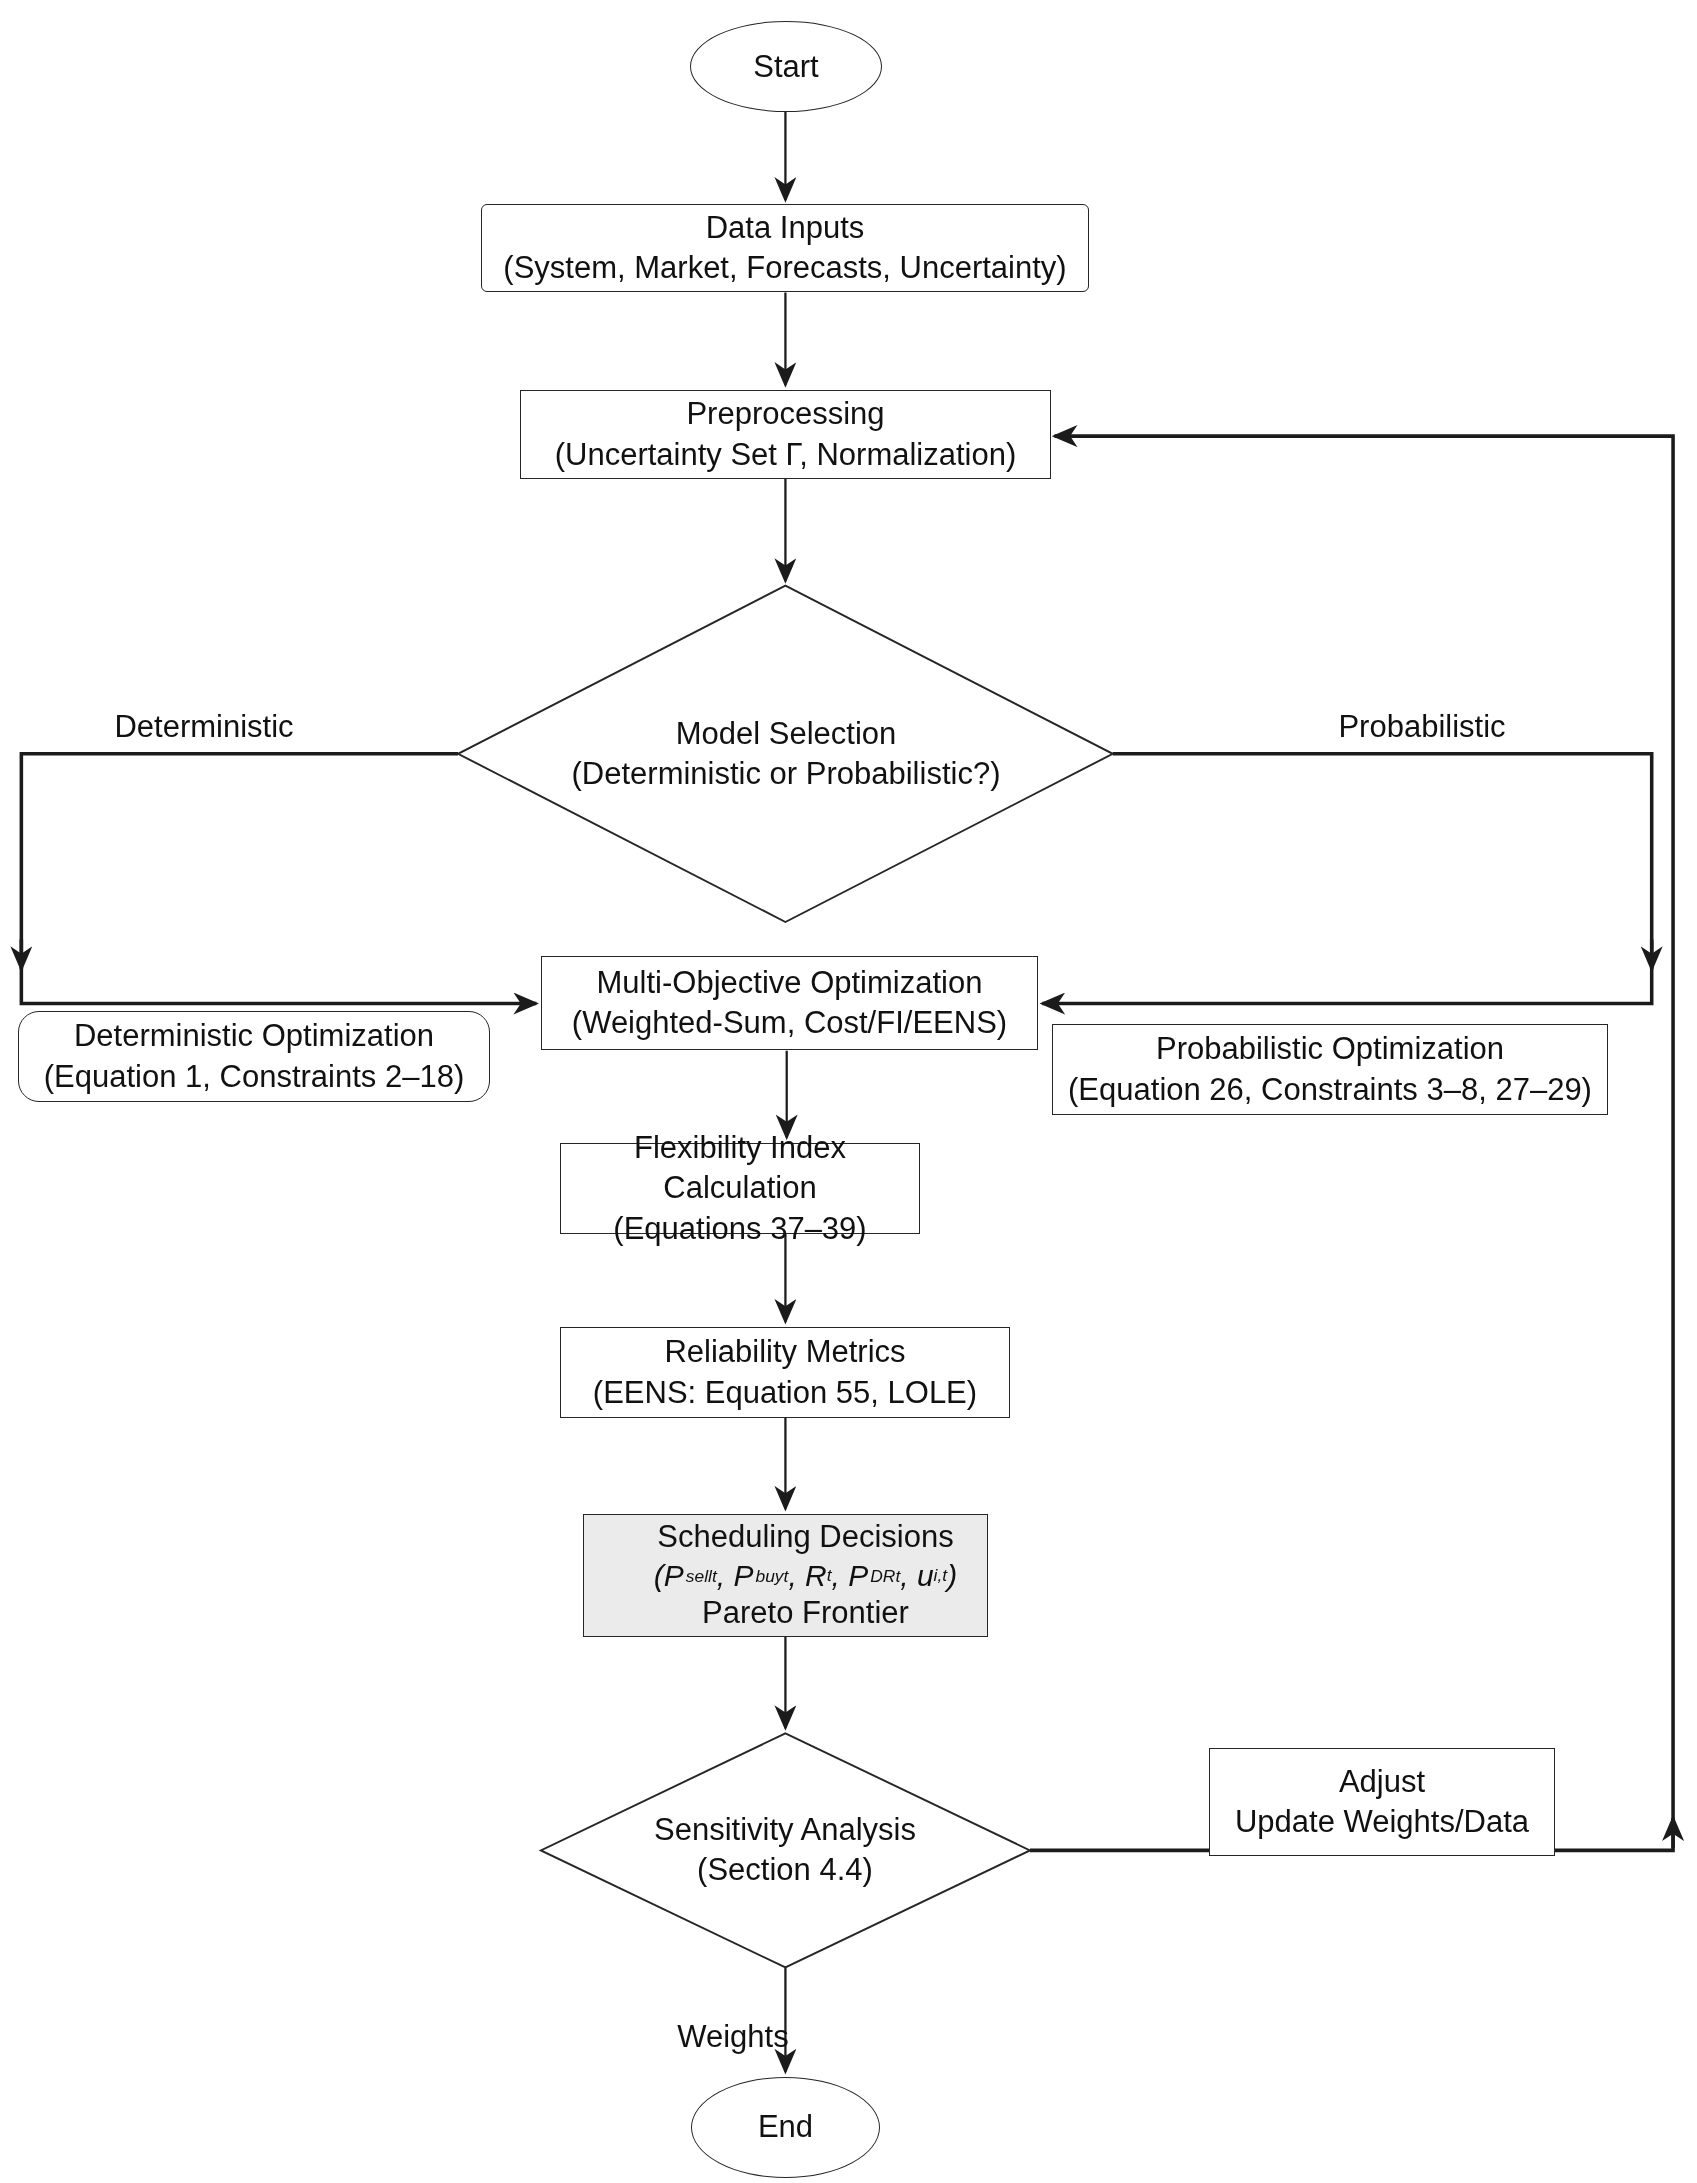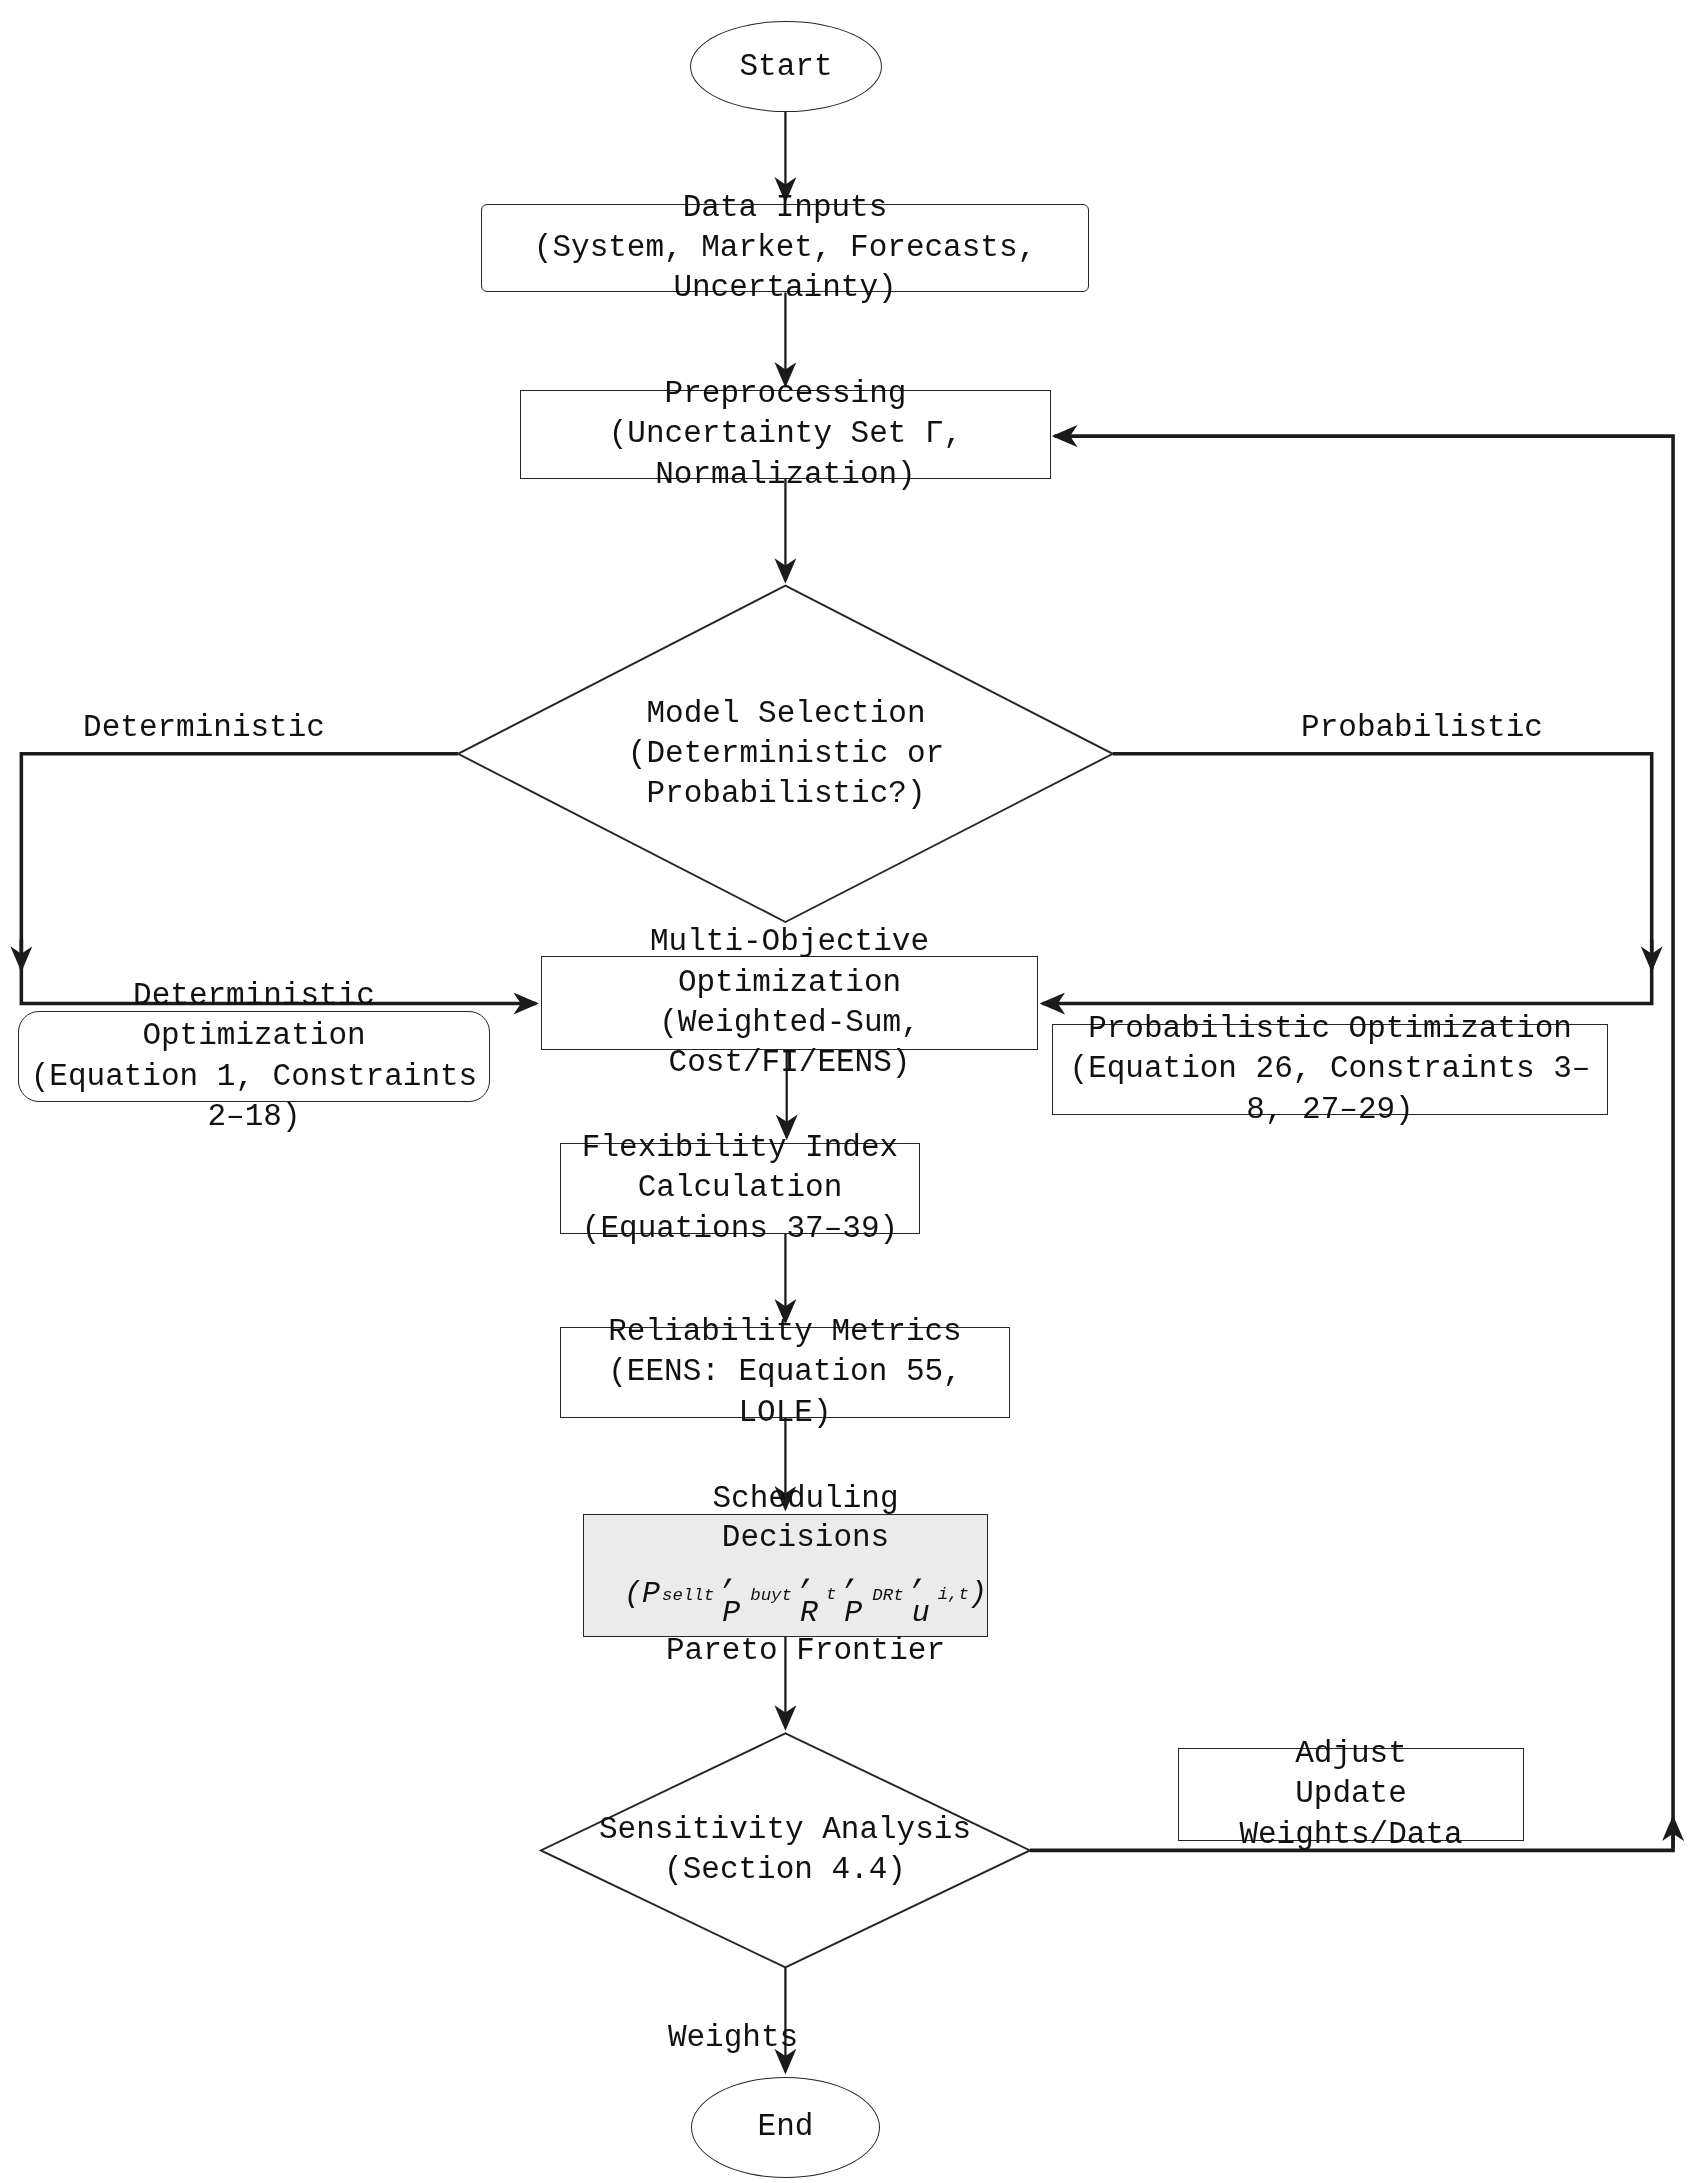--- a/index.html
+++ b/index.html
@@ -1,20 +1,20 @@
 <!DOCTYPE html>
 <html style="font-size:10.4px"><head>
 <meta charset="utf-8">
 <style>
   html,body{margin:0;padding:0;background:#ffffff;}
   .canvas{
     position:relative;
     width:1697px;height:2183px;
     background:#ffffff;
-    font-family:Liberation Mono, monospace;
+    font-family:Liberation Sans, sans-serif;
     color:#111111;
   }
   svg.wires{position:absolute;left:0;top:0;width:1697px;height:2183px;}
   .wire{stroke:#1b1b1b;fill:none;}
   .wire.thin{stroke-width:3.5px;}
   .wire.thick{stroke-width:5.5px;}
   .shape{stroke:#262626;fill:#ffffff;}
   .node{
     position:absolute;
     display:flex;flex-direction:column;justify-content:center;align-items:center;
@@ -142,21 +142,21 @@
         <span>)</span>
       </div>
     <div>Pareto Frontier</div>
   </div>
 
   <div class="node" style="left:591px;top:1792px;width:388px;height:116px;">
     <div>Sensitivity Analysis</div>
     <div>(Section 4.4)</div>
   </div>
 
-  <div class="node boxed" style="left:1178px;top:1748px;width:346px;height:93px;">
+  <div class="node boxed" style="left:1209px;top:1748px;width:346px;height:108px;">
     <div>Adjust</div>
     <div>Update Weights/Data</div>
   </div>
 
   <div class="label" style="left:733px;top:2037px;">Weights</div>
 
   <div class="node boxed ellipse" style="left:691px;top:2077px;width:189px;height:101px;">
     <div>End</div>
   </div>
 

